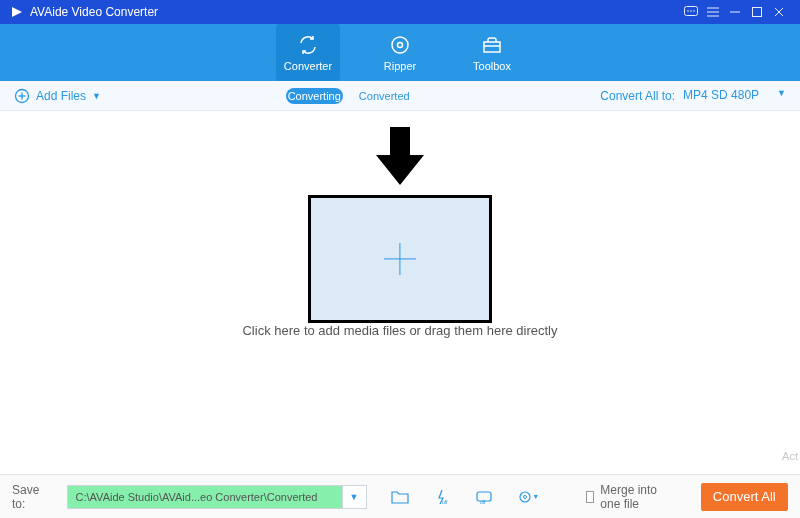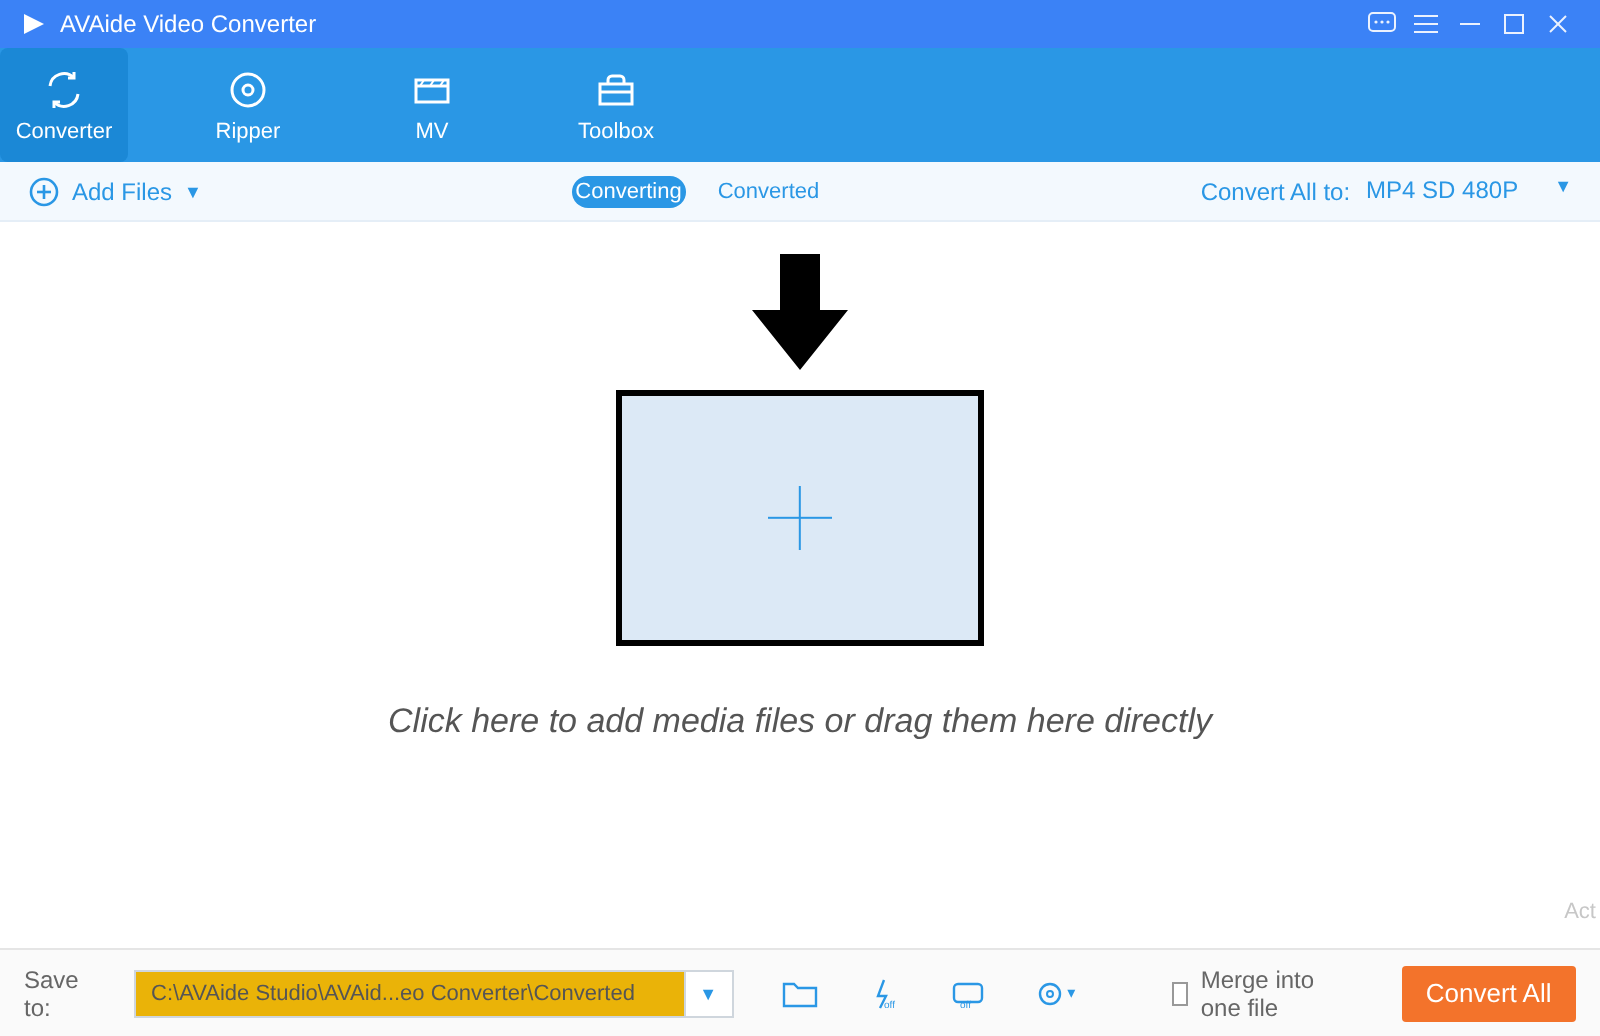--- a/index.html
+++ b/index.html
@@ -1,25 +1,25 @@
 <!DOCTYPE html>
 <html><head>
 <meta charset="utf-8">
 <style>
   * { margin: 0; padding: 0; box-sizing: border-box; font-family: "Segoe UI", Arial, sans-serif; }
   body { width: 800px; height: 518px; background: #fff; overflow: hidden; position: relative; }
 
   
-  .titlebar { height: 24px; background: #3b82f6; display: flex; align-items: center; padding: 0 10px; color: #fff; font-size: 12px; }
+  .titlebar { height: 24px; background: #1d4ed8; display: flex; align-items: center; padding: 0 10px; color: #fff; font-size: 12px; }
   .titlebar .logo { width: 14px; height: 14px; margin-right: 6px; display: flex; align-items: center; }
   .titlebar .spacer { flex: 1; }
   .titlebar .win-icon { width: 22px; height: 22px; display: flex; align-items: center; justify-content: center; opacity: .9; }
 
   
-  .nav { height: 57px; background: #2a97e5; display: flex; align-items: stretch; gap: 28px; }
+  .nav { height: 57px; background: #2a97e5; display: flex; justify-content: center; align-items: stretch; gap: 28px; }
   .nav-item { width: 64px; display: flex; flex-direction: column; align-items: center; justify-content: center; color: #fff; font-size: 11px; gap: 4px; border-radius: 4px; }
   .nav-item.active { background: #1b88d6; }
   .nav-item .nav-ic { height: 22px; display: flex; align-items: center; justify-content: center; }
 
   
   .subbar { height: 30px; background: #f3f9fe; border-bottom: 1px solid #e5eef7; display: flex; align-items: center; padding: 0 14px; font-size: 12px; color: #2a97e5; }
   .add-files { display: flex; align-items: center; gap: 6px; }
   .add-files .chev { font-size: 9px; color: #2a97e5; }
   .subbar .mid { flex: 1; display: flex; justify-content: center; gap: 10px; }
   .pill { background: #2a97e5; color: #fff; border-radius: 10px; padding: 2px 2px; font-size: 11px; }
@@ -29,26 +29,26 @@
   .convert-all .fmt .dd { font-size: 9px; }
 
   
   .main { position: absolute; top: 111px; bottom: 44px; left: 0; right: 0; background: #fff; display: flex; flex-direction: column; align-items: center; }
   .arrow { margin-top: 14px; }
   .dropzone { margin-top: 8px; width: 184px; height: 128px; border: 3px solid #000; background: #dce9f6; display: flex; align-items: center; justify-content: center; }
   .plus { position: relative; width: 32px; height: 32px; }
   .plus:before, .plus:after { content: ""; position: absolute; background: #2a97e5; }
   .plus:before { left: 50%; top: 0; width: 1.2px; height: 100%; transform: translateX(-50%); }
   .plus:after  { top: 50%; left: 0; height: 1.2px; width: 100%; transform: translateY(-50%); }
-  .hint { margin-top: 28px; color: #555; font-size: 17px; font-style: italic; }
+  .hint { color: #555; font-size: 13px; }
 
   
   .bottom { position: absolute; left: 0; right: 0; bottom: 0; height: 44px; border-top: 1px solid #e5e5e5; background: #fafafa; display: flex; align-items: center; padding: 0 12px; gap: 24px; font-size: 12px; color: #555; }
   .saveto-lbl { color: #666; }
-  .path-box { width: 276px; height: 24px; border: 1px solid #cfd6dd; background: #eab308; display: flex; align-items: center; padding: 0 8px; color: #555; font-size: 11px; white-space: nowrap; overflow: hidden; text-align: center; }
+  .path-box { width: 276px; height: 24px; border: 1px solid #cfd6dd; background: #86efac; display: flex; align-items: center; padding: 0 8px; color: #555; font-size: 11px; white-space: nowrap; overflow: hidden; text-align: center; }
   .dd-btn { width: 24px; height: 24px; border: 1px solid #cfd6dd; border-left: none; background: #fff; display: flex; align-items: center; justify-content: center; color: #2a97e5; font-size: 9px; }
   .tool-ic { width: 26px; height: 24px; display: flex; align-items: center; justify-content: center; color: #2a97e5; }
   .bottom .grow { flex: 1; }
   .merge { display: flex; align-items: center; gap: 6px; color: #666; font-size: 12px; }
   .merge .cb { width: 12px; height: 12px; border: 1px solid #999; background: #fff; }
   .convert-btn { margin-left: 10px; width: 126px; height: 28px; background: #f3732b; color: #fff; display: flex; align-items: center; justify-content: center; font-size: 13px; border-radius: 2px; }
   .act { position: absolute; right: 2px; bottom: 56px; color: #c7c7c7; font-size: 11px; }
 </style>
 </head>
 <body>
@@ -111,32 +111,20 @@
       <svg width="22" height="22" viewBox="0 0 22 22">
           <circle cx="11" cy="11" r="8" fill="none" stroke="#fff" stroke-width="1.5"></circle>
           <circle cx="11" cy="11" r="2.5" fill="none" stroke="#fff" stroke-width="1.5"></circle>
         </svg>
     </span>
     <span>Ripper</span>
   </div>
   <div class="nav-item">
     <span class="nav-ic">
       <svg width="22" height="22" viewBox="0 0 22 22">
-          <rect x="3" y="6" width="16" height="11" fill="none" stroke="#fff" stroke-width="1.5"></rect>
-          <line x1="3" y1="9" x2="19" y2="9" stroke="#fff" stroke-width="1.5"></line>
-          <line x1="7" y1="6" x2="5" y2="9" stroke="#fff"></line>
-          <line x1="12" y1="6" x2="10" y2="9" stroke="#fff"></line>
-          <line x1="17" y1="6" x2="15" y2="9" stroke="#fff"></line>
-        </svg>
-    </span>
-    <span>MV</span>
-  </div>
-  <div class="nav-item">
-    <span class="nav-ic">
-      <svg width="22" height="22" viewBox="0 0 22 22">
           <rect x="3" y="8" width="16" height="10" fill="none" stroke="#fff" stroke-width="1.5"></rect>
           <path d="M7 8V6a2 2 0 0 1 2-2h4a2 2 0 0 1 2 2v2" fill="none" stroke="#fff" stroke-width="1.5"></path>
           <line x1="3" y1="12" x2="19" y2="12" stroke="#fff" stroke-width="1.5"></line>
         </svg>
     </span>
     <span>Toolbox</span>
   </div>
 </div>
 
 <div class="subbar">

